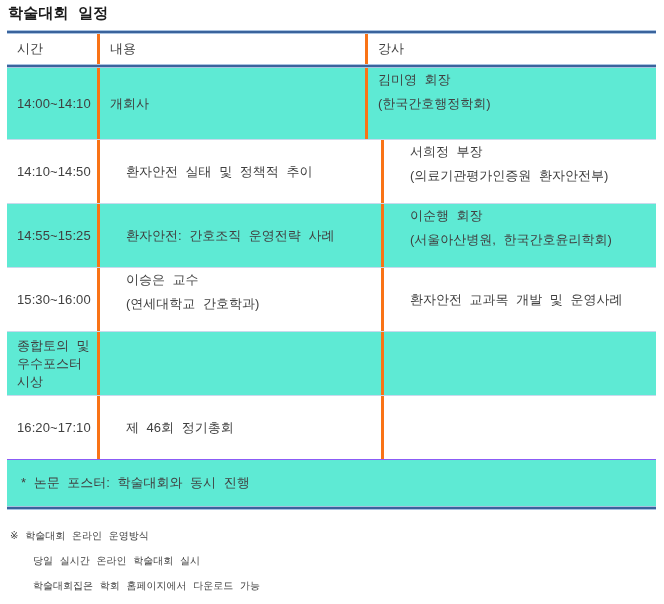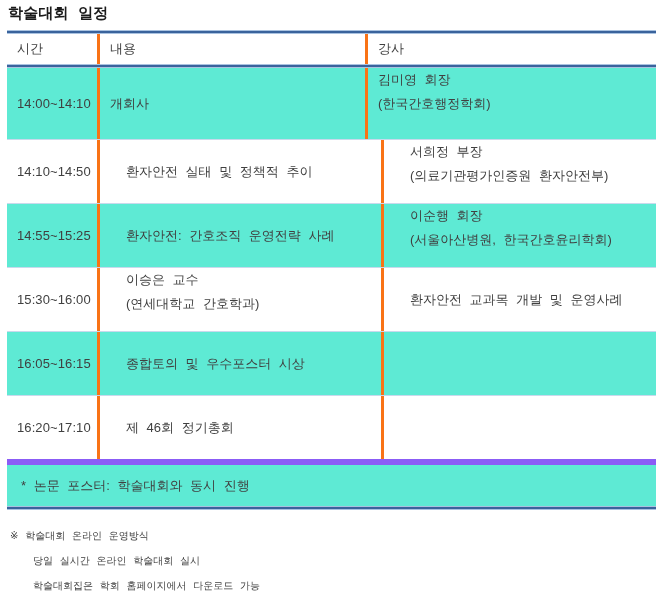--- a/index.html
+++ b/index.html
@@ -36,21 +36,21 @@
     line-height:18px;
   }
   .row .cell:nth-child(1), .row .cell:nth-child(2) {
     border-right:3px solid #f97316;
   }
   .cell-time { word-spacing:normal; letter-spacing:0.1px; }
   .cell-speaker { flex-direction:column; align-items:flex-start; line-height:24px; }
   .footnote-row {
     height:47px; display:flex; align-items:center;
     padding-left:14px; font-size:13px; word-spacing:4px;
-    border-top:6px solid #8b5cf6;
+    border-top:1px solid #8b5cf6;
   }
   .notes { margin:13px 0 0 10px; font-size:10px; color:#3d3d3d; }
   .notes .line { line-height:25px; word-spacing:4px; }
   .notes .indent { padding-left:23px; }
 </style>
 </head>
 <body>
 
 <div class="page">
 
@@ -97,21 +97,20 @@
     <div class="row body-row">
       <div class="cell cell-time">15:30~16:00</div>
       <div class="cell cell-speaker">
         <span>이승은 교수</span>
         <span>(연세대학교 간호학과)</span>
       </div>
       <div class="cell">환자안전 교과목 개발 및 운영사례</div>
     </div>
 
     <div class="row body-row blue">
-      <div class="cell cell-time">16:05~16:15</div>
       <div class="cell">종합토의 및 우수포스터 시상</div>
       <div class="cell cell-speaker">
         <span></span>
         <span></span>
       </div>
     </div>
 
     <div class="row body-row">
       <div class="cell cell-time">16:20~17:10</div>
       <div class="cell">제 46회 정기총회</div>

